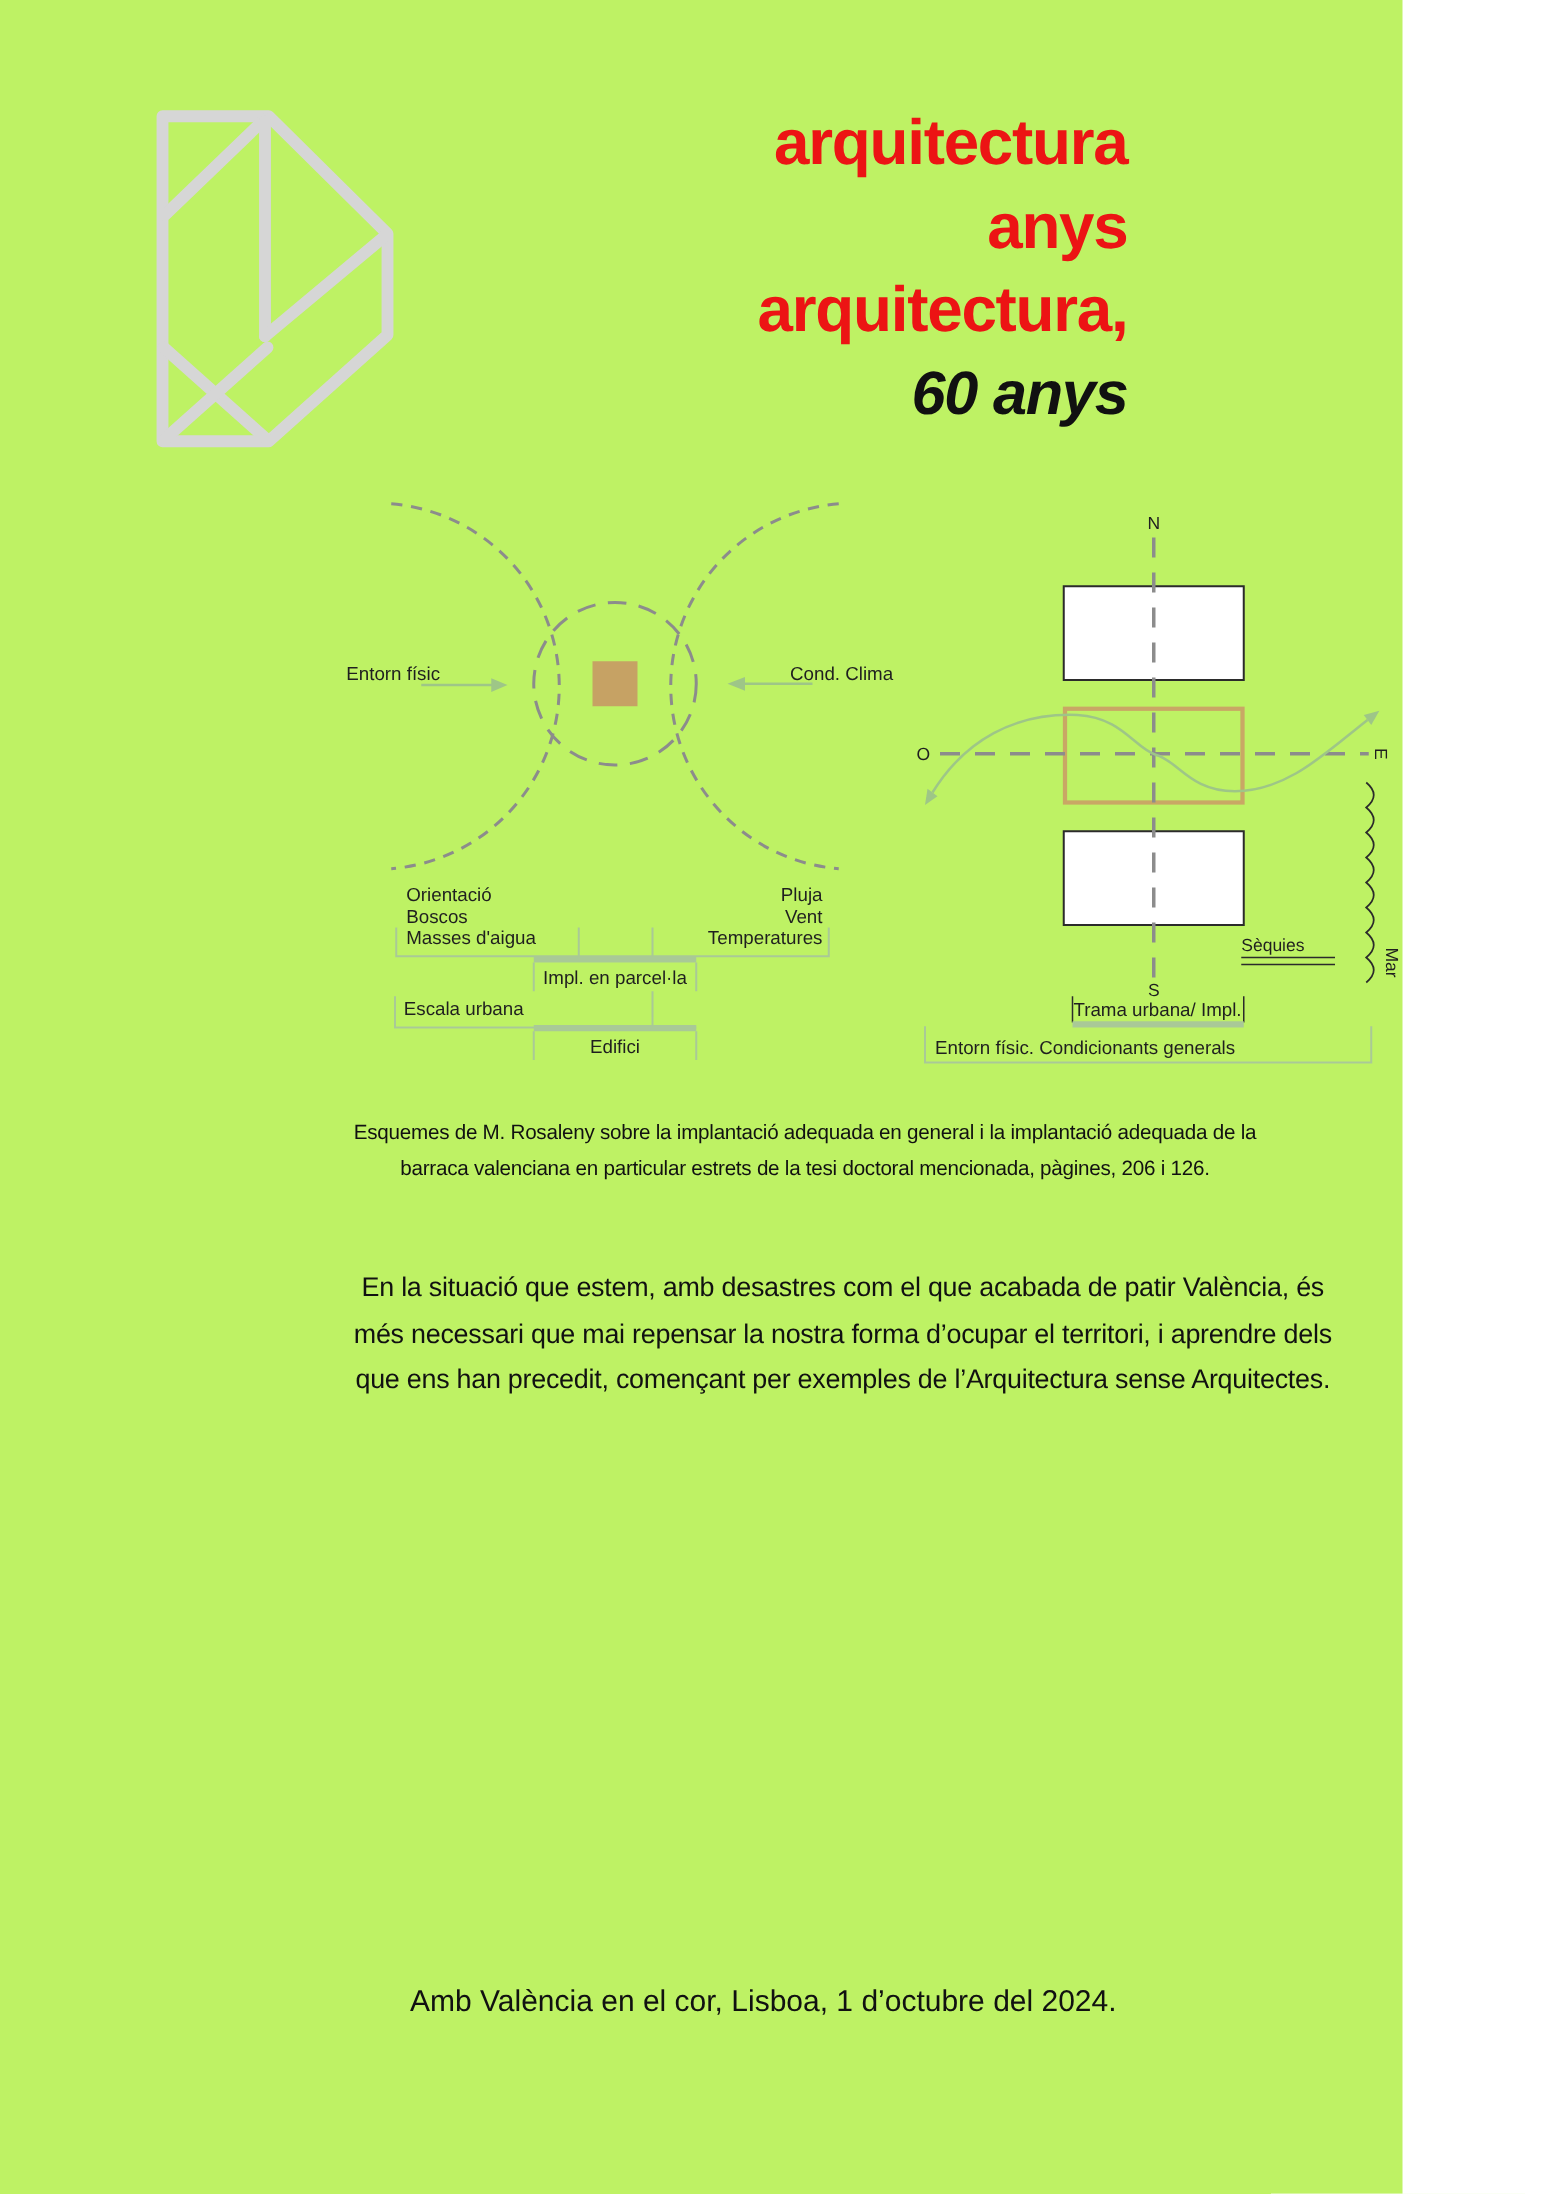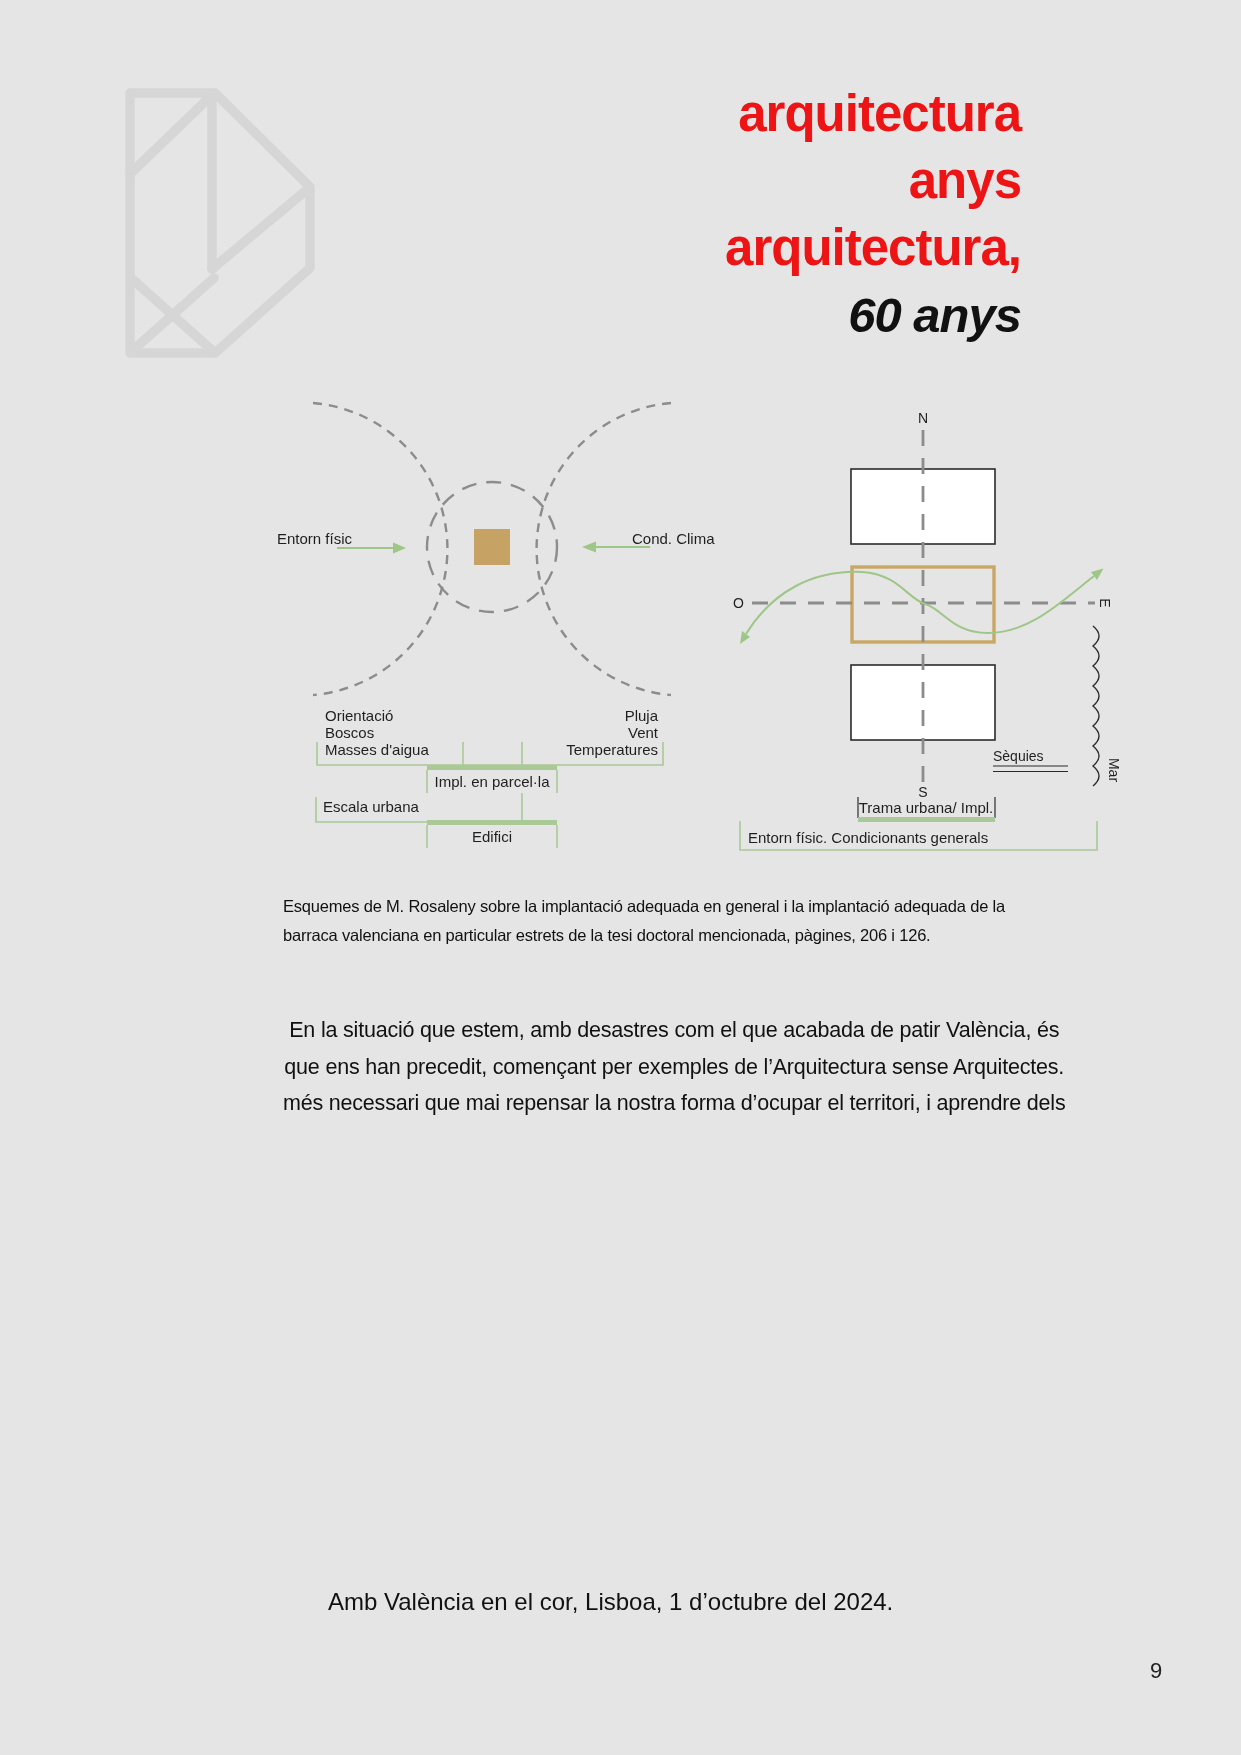--- a/index.html
+++ b/index.html
@@ -1,35 +1,35 @@
 <!DOCTYPE html>
 <html><head>
 <meta charset="utf-8">
 <style>
   html,body{margin:0;padding:0;background:#ffffff;}
   .page{
-    position:relative;width:1241px;height:1755px;background:#e5e5e5;overflow:hidden;
+    position:relative;width:1122px;height:1755px;background:#bef264;overflow:hidden;
     font-family:"Liberation Sans",sans-serif;color:#1a1a1a;
   }
   .abs{position:absolute;}
   
   .title-block{
     position:absolute;top:80px;right:220px;text-align:right;
     font-weight:bold;font-size:51px;line-height:67px;letter-spacing:-1px;
   }
   .title-line{white-space:nowrap;}
   .title-sub{
     font-style:italic;color:#111111;font-size:49px;margin-top:1px;
   }
   
   .caption{
     position:absolute;left:283px;top:892px;font-size:16.5px;line-height:29px;
     letter-spacing:-0.2px;color:#111;
   }
-  .caption div{white-space:nowrap;}
+  .caption div{white-space:nowrap;text-align:center;}
   
   .bodytext{
     position:absolute;left:283px;top:1012px;font-size:21.5px;line-height:36.5px;
     letter-spacing:-0.2px;color:#111;
   }
   .bodytext div{white-space:nowrap;text-align:center;}
   
   .closing{
     position:absolute;left:292px;top:1588px;font-size:24px;color:#111;white-space:nowrap;margin-left:36px;
   }
@@ -154,21 +154,21 @@
     </g>
   </svg>
 
   <div class="caption">
     <div>Esquemes de M. Rosaleny sobre la implantació adequada en general i la implantació adequada de la</div>
     <div>barraca valenciana en particular estrets de la tesi doctoral mencionada, pàgines, 206 i 126.</div>
   </div>
 
   <div class="bodytext">
     <div>En la situació que estem, amb desastres com el que acabada de patir València, és</div>
+    <div>més necessari que mai repensar la nostra forma d’ocupar el territori, i aprendre dels</div>
     <div>que ens han precedit, començant per exemples de l’Arquitectura sense Arquitectes.</div>
-    <div>més necessari que mai repensar la nostra forma d’ocupar el territori, i aprendre dels</div>
   </div>
 
   <div class="closing">Amb València en el cor, Lisboa, 1 d’octubre del 2024.</div>
 
   <div class="pagenum">9</div>
 
 </div>
 
 </body></html>

